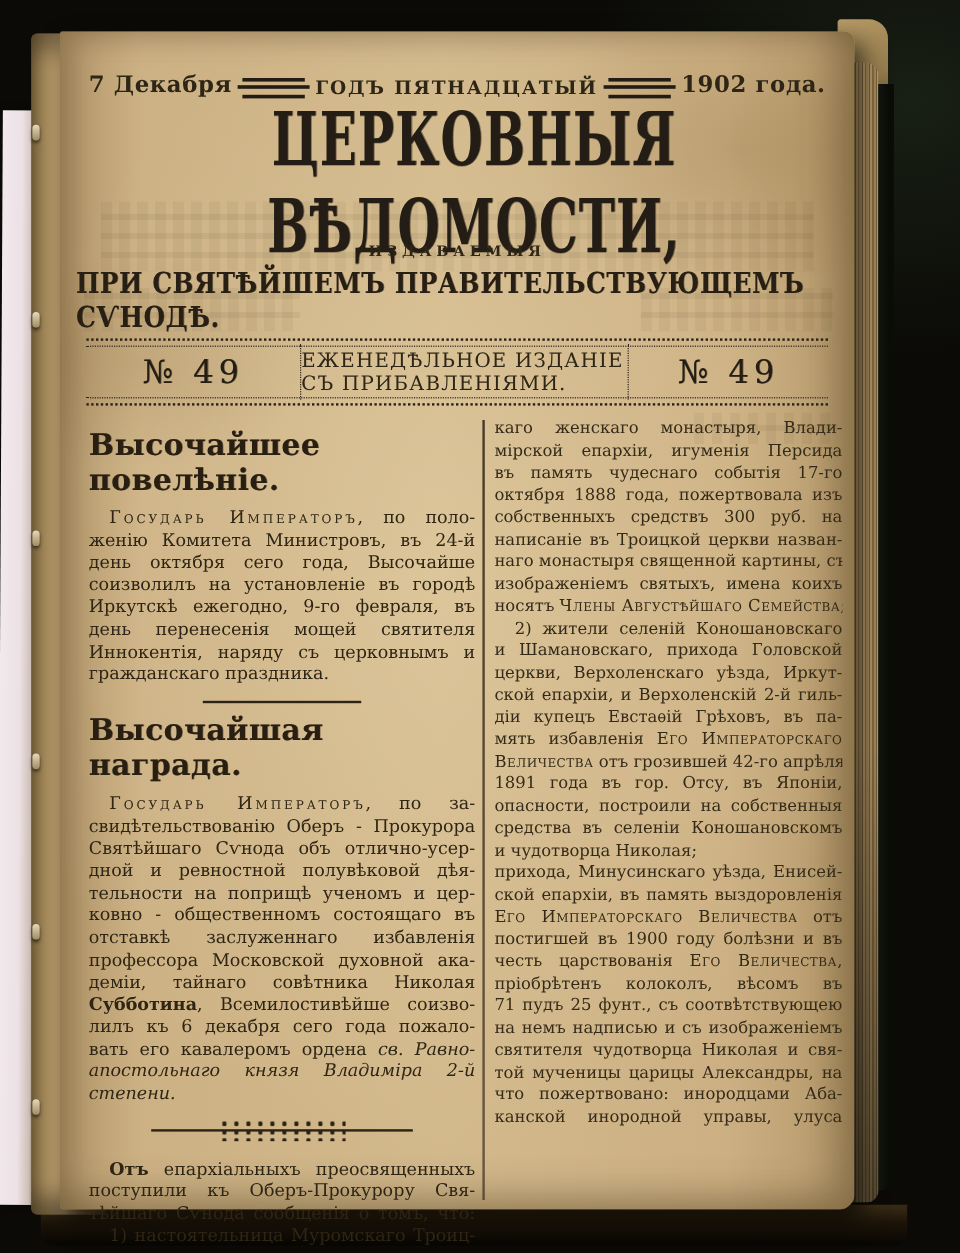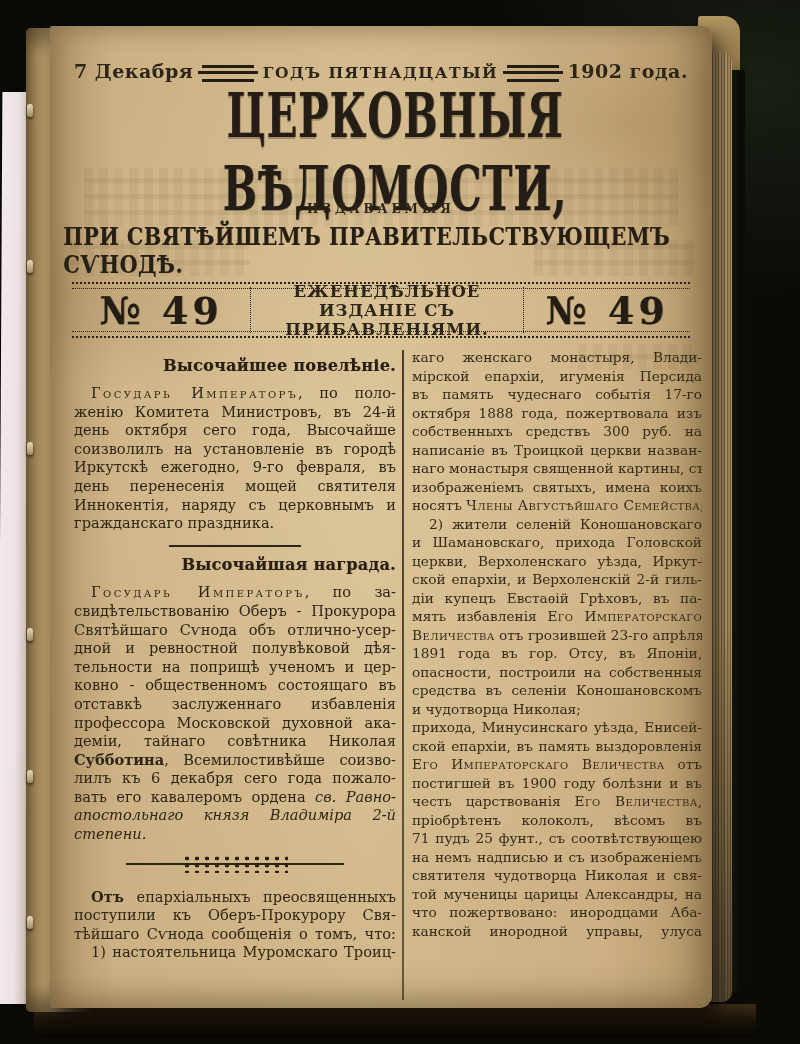--- a/index.html
+++ b/index.html
@@ -63,33 +63,33 @@
   .subtitle{position:absolute;top:200px;left:0;width:662px;z-index:2;}
   .subtitle span{display:inline-block;font-weight:bold;font-size:21.5px;letter-spacing:.5px;
     transform:scale(.96,1.12);color:#281f14;text-shadow:.6px 0 0 rgba(40,31,20,.4);}
   
   .issuebar{position:absolute;top:256px;left:22px;width:618px;z-index:2;
     border-top:2px dotted #2a2217;border-bottom:2px dotted #2a2217;padding:3px 0;}
   .issuebar::before,.issuebar::after{content:'';position:absolute;left:0;right:0;border-top:1px dotted #2a2217;}
   .issuebar::before{top:4px;} .issuebar::after{bottom:4px;}
   .ib-row{display:flex;align-items:center;height:46px;}
   .ib-cell-left{flex:0 0 178px;text-align:center;}
-  .ib-cell-mid{flex:1 1 auto;text-align:center;border-left:1px dotted #2a2217;border-right:1px dotted #2a2217;
+  .ib-cell-mid{flex:1 1 auto;border-left:1px dotted #2a2217;border-right:1px dotted #2a2217;
     align-self:stretch;display:flex;align-items:center;justify-content:center;
-    font-weight:bold;font-size:16.5px;letter-spacing:1px;}
+    font-weight:normal;font-size:16.5px;letter-spacing:1px;}
   .ib-cell-right{flex:0 0 166px;text-align:center;}
-  .issue-no{font-weight:bold;font-size:38px;letter-spacing:4px;color:#241d13;
+  .issue-no{font-weight:normal;font-size:27px;letter-spacing:4px;color:#241d13;
     text-shadow:.7px 0 0 rgba(36,29,19,.5);}
   
   .col{position:absolute;top:322px;z-index:2;}
   .col-left{left:24px;width:322px;}
   .col-right{left:362px;width:290px;}
   .col-div{position:absolute;top:324px;left:352px;width:1.5px;height:650px;z-index:2;
     background:linear-gradient(rgba(46,37,22,.85), rgba(46,37,22,.65));}
-  .heading{text-align:right;font-weight:bold;font-size:16px;letter-spacing:.3px;
+  .heading{text-align:left;font-weight:bold;font-size:25px;letter-spacing:.3px;
     margin:8px 0 9px;color:#281f12;text-shadow:.6px 0 0 rgba(40,31,18,.4);}
   .tline{white-space:nowrap;overflow:hidden;text-align:justify;text-align-last:justify;}
   .tline.end{text-align-last:left;}
   .tline.ind{padding-left:17px;}
   .col-left .tline{font-size:14.6px;height:18.6px;line-height:18.6px;color:#2e2514;}
   .col-right .tline{font-size:13.7px;height:18.5px;line-height:18.5px;color:#342a18;}
   .it{font-style:italic;}
   .bd{font-weight:bold;}
   .spaced{font-variant-caps:small-caps;letter-spacing:2.4px;}
   .sc{font-variant-caps:small-caps;letter-spacing:.4px;}
@@ -203,21 +203,21 @@
         <div class="tline"><span>написаніе въ Троицкой церкви назван-</span></div>
         <div class="tline"><span>наго монастыря священной картины, съ</span></div>
         <div class="tline"><span>изображеніемъ святыхъ, имена коихъ</span></div>
         <div class="tline"><span>носятъ </span><span class="sc">Члены Августѣйшаго Семейства</span><span>;</span></div>
         <div class="tline ind"><span>2) жители селеній Коношановскаго</span></div>
         <div class="tline"><span>и Шамановскаго, прихода Головской</span></div>
         <div class="tline"><span>церкви, Верхоленскаго уѣзда, Иркут-</span></div>
         <div class="tline"><span>ской епархіи, и Верхоленскій 2-й гиль-</span></div>
         <div class="tline"><span>діи купецъ Евстаѳій Грѣховъ, въ па-</span></div>
         <div class="tline"><span>мять избавленія </span><span class="sc">Его Императорскаго</span></div>
-        <div class="tline"><span class="sc">Величества</span><span> отъ грозившей 23-го апрѣля</span></div>
+        <div class="tline"><span class="sc">Величества</span><span> отъ грозившей 42-го апрѣля</span></div>
         <div class="tline"><span>1891 года въ гор. Отсу, въ Японіи,</span></div>
         <div class="tline"><span>опасности, построили на собственныя</span></div>
         <div class="tline"><span>средства въ селеніи Коношановскомъ</span></div>
         <div class="tline end"><span>и чудотворца Николая;</span></div>
         <div class="tline"><span>прихода, Минусинскаго уѣзда, Енисей-</span></div>
         <div class="tline"><span>ской епархіи, въ память выздоровленія</span></div>
         <div class="tline"><span class="sc">Его Императорскаго Величества</span><span> отъ</span></div>
         <div class="tline"><span>постигшей въ 1900 году болѣзни и въ</span></div>
         <div class="tline"><span>честь царствованія </span><span class="sc">Его Величества</span><span>,</span></div>
         <div class="tline"><span>пріобрѣтенъ колоколъ, вѣсомъ въ</span></div>

